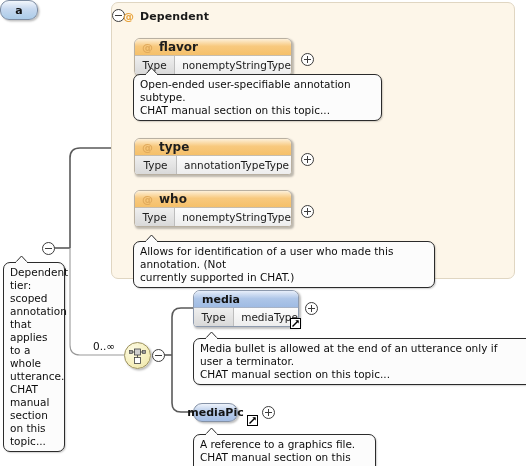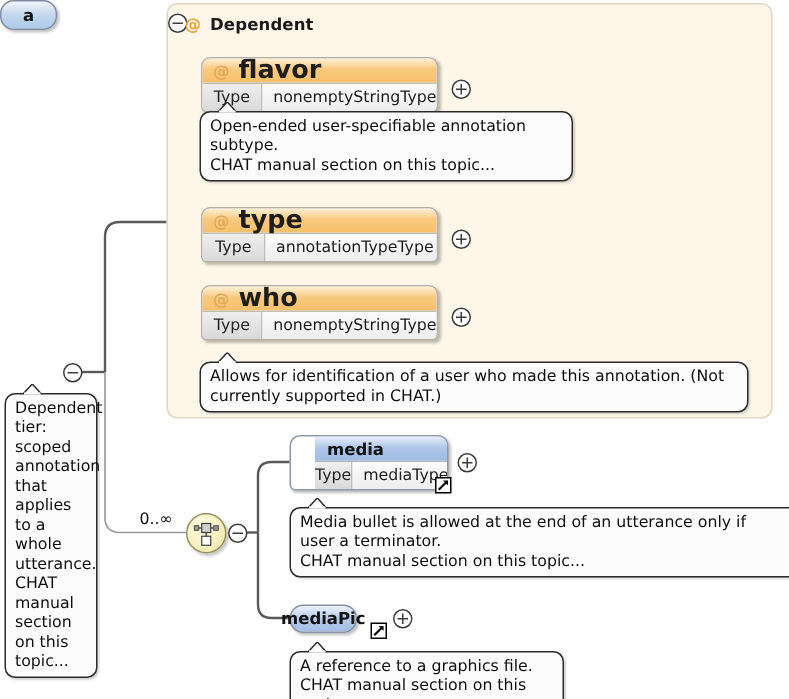--- a/index.html
+++ b/index.html
@@ -100,21 +100,21 @@
     display: flex;
     align-items: center;
     gap: 6px;
     padding-left: 7px;
     background: linear-gradient(to bottom, #fdf0d8 0%, #f8c97e 45%, #f5c06a 100%);
     border-bottom: 1px solid #c6bdae;
     box-sizing: border-box;
   }
   .attr-name-row .at-sym { color: #e0aa5c; }
   .attr-name {
-    font-size: 17px;
+    font-size: 12px;
     font-weight: bold;
     color: #1d1d1d;
   }
   .attr-type-row {
     height: 18px;
     display: flex;
     box-sizing: border-box;
     background: linear-gradient(to bottom, #f6f6f6 0%, #e4e4e4 100%);
   }
   .attr-type-key {
@@ -316,21 +316,21 @@
       <span class="at-sym">@</span>
       <span class="attr-name">who</span>
     </div>
     <div class="attr-type-row">
       <div class="attr-type-key">Type</div>
       <div class="attr-type-val">nonemptyStringType</div>
     </div>
   </div>
   <div class="toggle plus" style="left:301px; top:205px;"></div>
 
-  <div class="bubble" style="left:133px; top:241px; width:366px;">
+  <div class="bubble" style="left:133px; top:241px; width:302px;">
     <svg class="tail-out" style="left:11px;" viewBox="0 0 13 7">
       <path d="M0 7 L6.5 0 L13 7" fill="#fcfcfc" stroke="#2b2b2b" stroke-width="1"></path>
       <path d="M1 6.6 L12 6.6" stroke="#fcfcfc" stroke-width="2"></path>
     </svg>
     <div>Allows for identification of a user who made this annotation. (Not</div>
     <div>currently supported in CHAT.)</div>
   </div>
 
   <div id="el-a">
     <span class="el-name">a</span>
@@ -359,21 +359,21 @@
 
       <rect x="13.5" y="3.5" width="3" height="3" fill="#9b9b9b" stroke="#4a4a4a" stroke-width=".7"></rect>
 
       <rect x="5.5" y="2" width="6" height="6" fill="#cfcfcf" stroke="#3f3f3f" stroke-width=".8"></rect>
 
       <rect x="5.5" y="10.5" width="6" height="6" fill="#ffffff" stroke="#3f3f3f" stroke-width=".8"></rect>
     </svg>
   </div>
   <div class="toggle" style="left:152px; top:349px;"></div>
 
-  <div class="el-box" style="left:193px; top:290px; width:106px;padding-left:16px;">
+  <div class="el-box" style="left:193px; top:290px; width:106px;">
     <div class="el-name-row">
       <span class="el-name">media</span>
     </div>
     <div class="attr-type-row">
       <div class="attr-type-key">Type</div>
       <div class="attr-type-val">mediaType</div>
     </div>
   </div>
   <div class="link-badge" style="left:290px; top:318px;">
     <svg width="9" height="9" viewBox="0 0 9 9">

